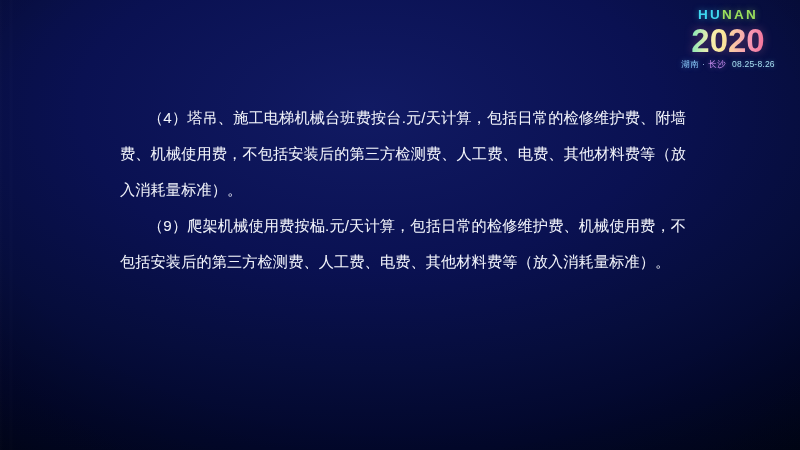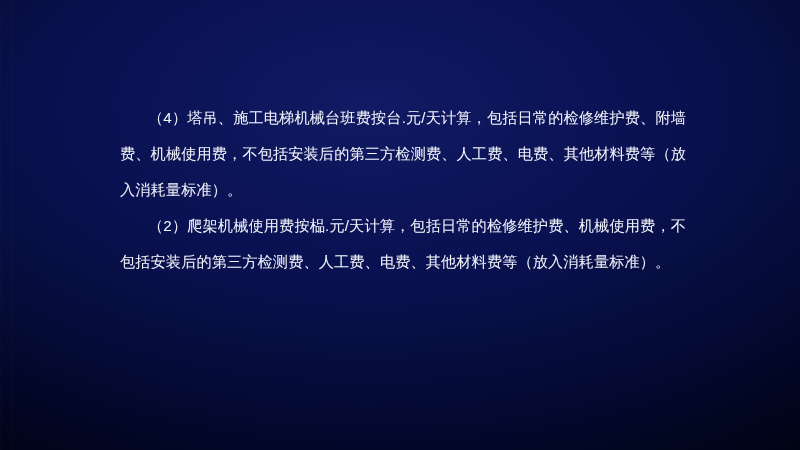--- a/index.html
+++ b/index.html
@@ -134,19 +134,31 @@
   #para-2 { margin-top: 0px; }
 </style>
 </head>
 <body>
 
 <div id="slide">
 
   <div id="bg-bands"></div>
   <div id="bg-vignette"></div>
 
+  <div id="logo">
+    <div id="logo-hunan">
+      <span class="hu-part">HU</span><span class="nan-part">NAN</span>
+    </div>
+    <div id="logo-year">2020</div>
+    <div id="logo-sub">
+      <span class="sub-city">湖南</span>
+      <span class="sub-dot">·</span>
+      <span class="sub-city2">长沙</span>
+      <span class="sub-date">08.25-8.26</span>
+    </div>
+  </div>
 
   <div id="content">
     <p class="para" id="para-1">（4）塔吊、施工电梯机械台班费按台.元/天计算，包括日常的检修维护费、附墙费、机械使用费，不包括安装后的第三方检测费、人工费、电费、其他材料费等（放入消耗量标准）。</p>
-    <p class="para" id="para-2">（2）爬架机械使用费按榀.元/天计算，包括日常的检修维护费、机械使用费，不包括安装后的第三方检测费、人工费、电费、其他材料费等（放入消耗量标准）。</p>
+    <p class="para" id="para-2">（9）爬架机械使用费按榀.元/天计算，包括日常的检修维护费、机械使用费，不包括安装后的第三方检测费、人工费、电费、其他材料费等（放入消耗量标准）。</p>
   </div>
 
 </div>
 
 </body></html>

